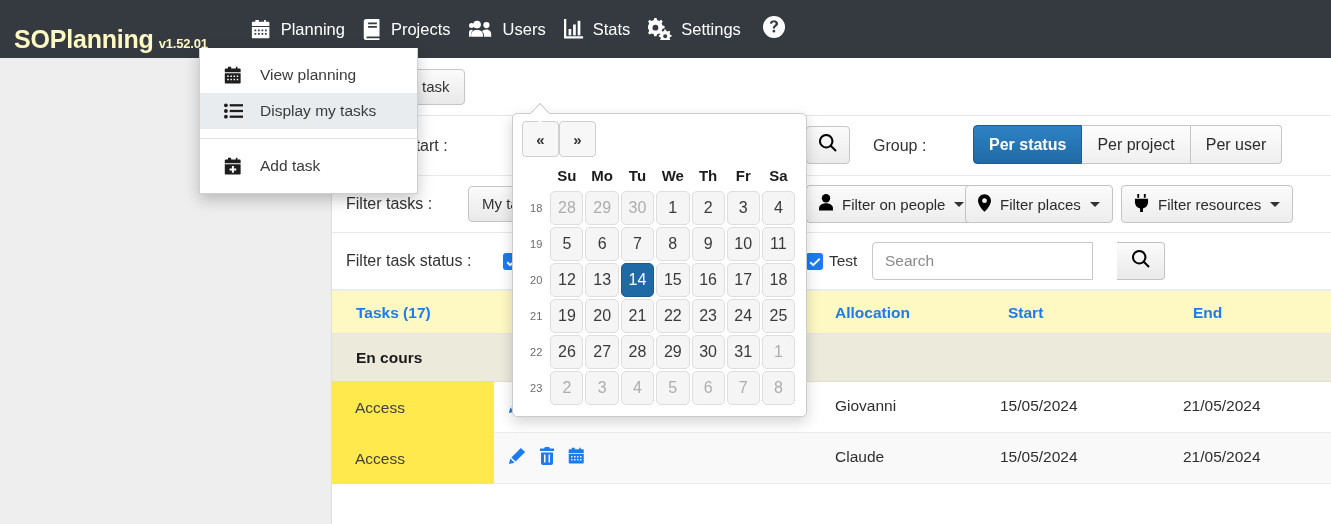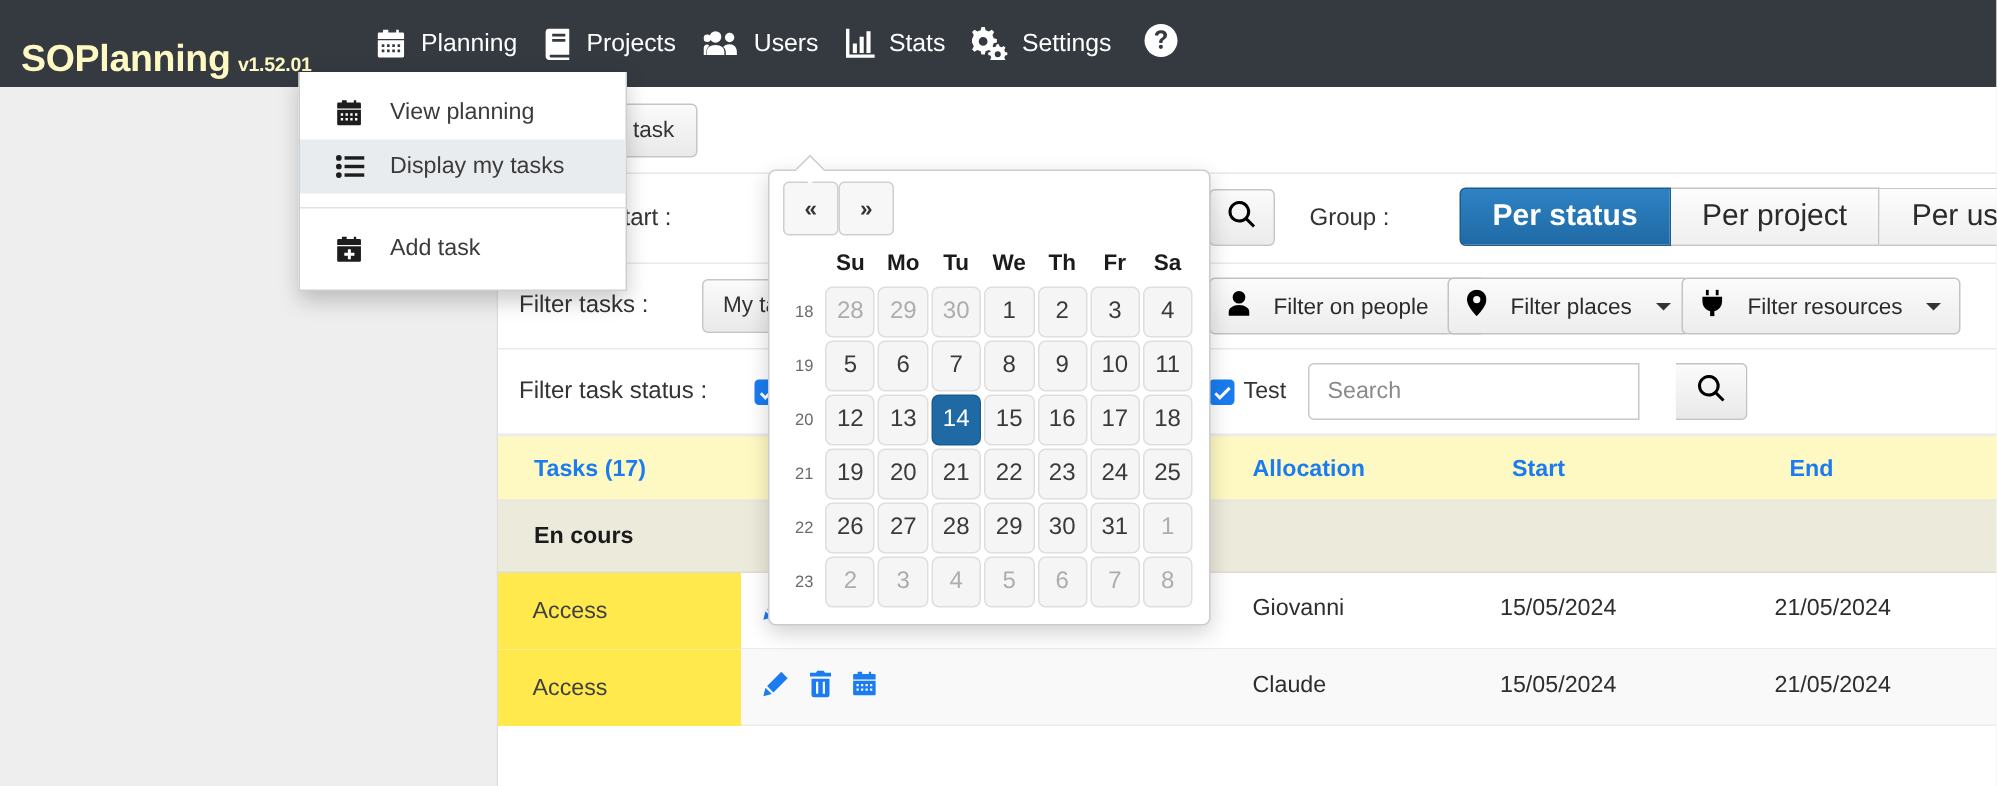--- a/index.html
+++ b/index.html
@@ -80,43 +80,43 @@
   }
   .search-icon-btn {
     position: absolute; left: 474px; top: 10px;
     width: 44px; height: 38px; border: 1px solid #c6c6c6; border-radius: 4px;
     background: linear-gradient(#fbfbfb,#ebebeb);
     display: flex; align-items: center; justify-content: center; cursor: pointer;
   }
   .group-lbl { position: absolute; left: 541px; font-size: 16px; color: #333; }
   .btn-group { position: absolute; left: 641px; top: 9px; display: flex; }
   .bg-btn {
-    height: 39px; line-height: 37px; padding: 0 21px;
+    height: 39px; line-height: 37px; padding: 0 15px;
     border: 1px solid #c6c6c6; border-left: none;
     background: linear-gradient(#fdfdfd,#efefef);
-    font-size: 20px; color: #2b2b2b; cursor: pointer; white-space: nowrap;
+    font-size: 16px; color: #2b2b2b; cursor: pointer; white-space: nowrap;
   }
   .bg-btn:first-child { border-left: 1px solid #1c5c8e; border-radius: 4px 0 0 4px; }
   .bg-btn:last-child { border-radius: 0 4px 4px 0; }
   .bg-btn.sel {
     background: linear-gradient(#2e82c4,#1f6aa5); border-color: #1c5c8e;
     color: #ffffff; font-weight: bold;
   }
 
   .row2 { height: 57px; }
   .row2 .filter-lbl { position: absolute; left: 14px; }
   .mytasks-btn {
     position: absolute; left: 136px; top: 10px; height: 36px; padding: 0 13px;
     line-height: 34px; background: linear-gradient(#fbfbfb,#e9e9e9);
     border: 1px solid #c6c6c6; border-radius: 4px; font-size: 15px; color: #333;
     cursor: pointer; white-space: nowrap;
   }
   .filt-btn {
     position: absolute; top: 9px; height: 38px; padding: 0 12px;
-    display: flex; align-items: center; gap: 16px;
+    display: flex; align-items: center; gap: 9px;
     background: linear-gradient(#fbfbfb,#ededed);
     border: 1px solid #c3c3c3; border-radius: 4px;
     font-size: 15px; color: #2b2b2b; cursor: pointer; white-space: nowrap;
   }
   .caret { width: 0; height: 0; border-left: 5px solid transparent; border-right: 5px solid transparent; border-top: 5px solid #333; }
 
   .row3 { height: 57px; }
   .row3 .status-lbl { position: absolute; left: 14px; }
   .cb {
     position: absolute; top: 20px; width: 17px; height: 17px; border-radius: 3px;

